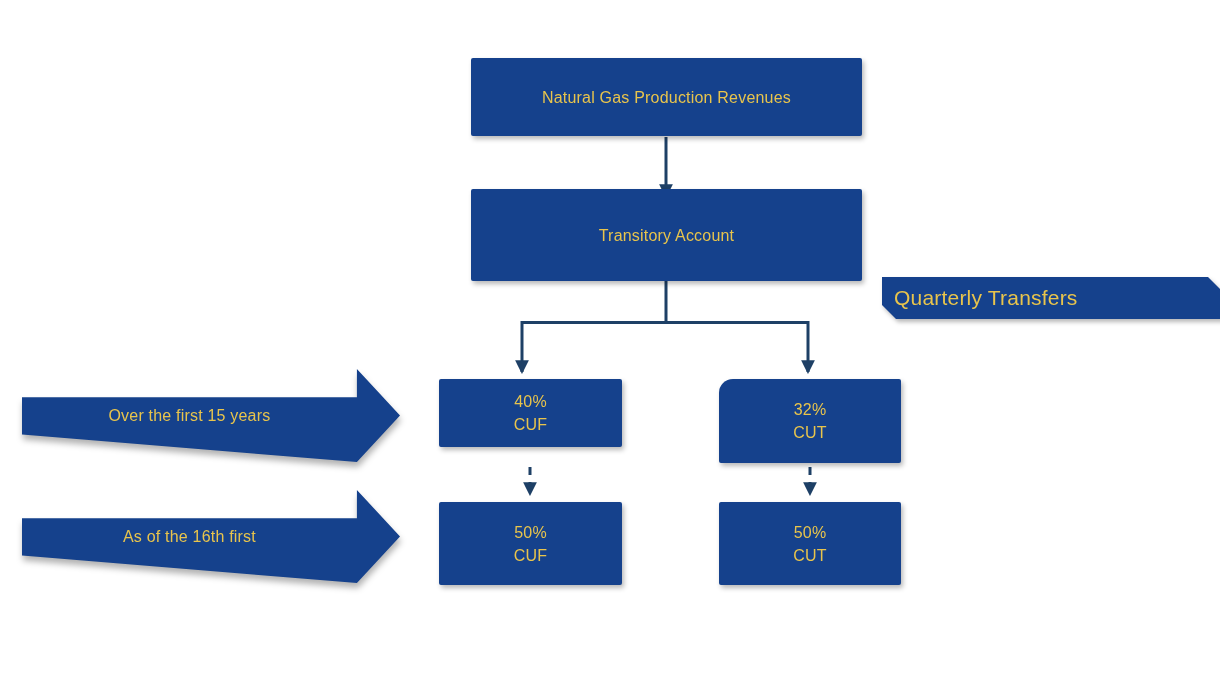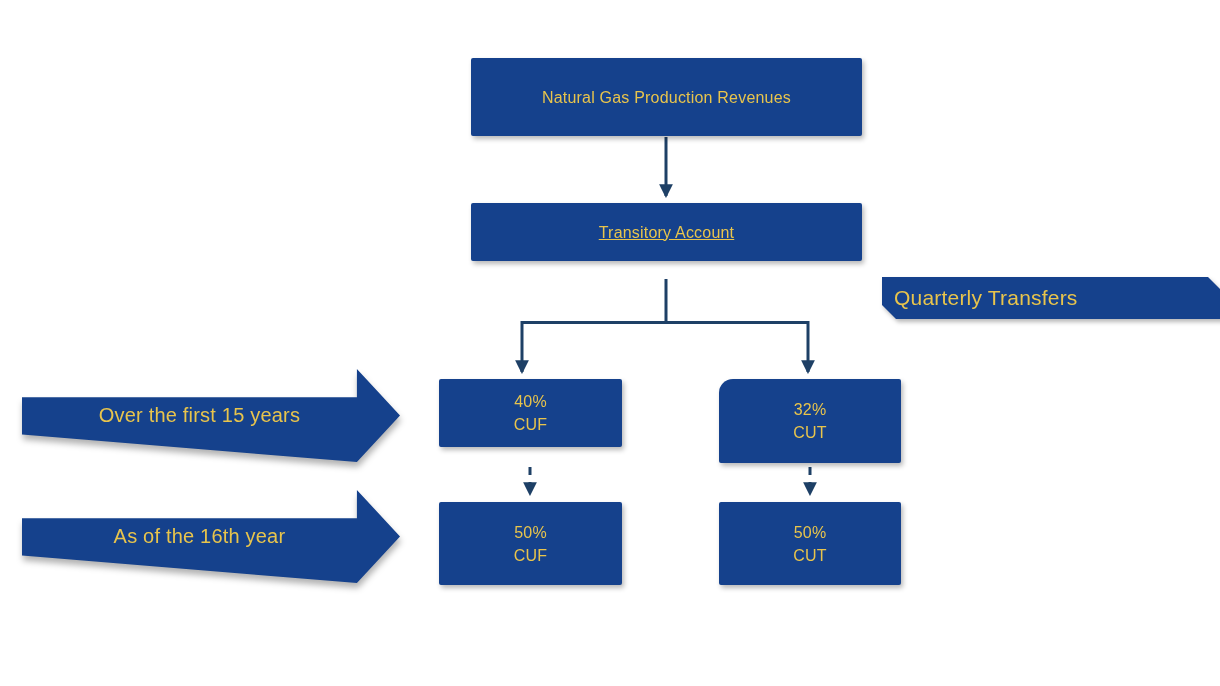--- a/index.html
+++ b/index.html
@@ -15,21 +15,21 @@
     overflow:hidden;
   }
   .conn-layer{position:absolute;left:0;top:0;pointer-events:none;}
   .nbox{
     position:absolute;background:var(--blue);color:var(--gold);
     display:flex;flex-direction:column;align-items:center;justify-content:center;
     text-align:center;font-size:16px;line-height:23px;letter-spacing:.2px;
     box-shadow:2px 3px 5px rgba(0,0,0,.28);border-radius:2px;
   }
   .box-root{left:471px;top:58px;width:391px;height:78px;}
-  .box-transitory{left:471px;top:203px;width:391px;height:58px;text-decoration:underline;}
+  .box-transitory{left:471px;top:189px;width:391px;height:92px;}
   .box-40cuf{left:439px;top:379px;width:183px;height:68px;}
   .box-60cut{left:719px;top:379px;width:182px;height:84px;border-top-left-radius:14px;}
   .box-50cuf{left:439px;top:502px;width:183px;height:83px;}
   .box-50cut{left:719px;top:502px;width:182px;height:83px;}
 
   .ribbon-wrap{
     position:absolute;left:882px;top:277px;width:331px;height:42px;
     filter:drop-shadow(2px 3px 2px rgba(0,0,0,.28));
   }
   .ribbon{
@@ -43,23 +43,23 @@
     position:absolute;width:378px;height:93px;
     filter:drop-shadow(1px 5px 3px rgba(0,0,0,.3));
   }
   .parrow-wrap.first{left:22px;top:369px;}
   .parrow-wrap.second{left:22px;top:490px;}
   .parrow{
     position:absolute;inset:0;background:var(--blue);
     clip-path:polygon(0 30.5%, 88.6% 30.5%, 88.6% 0, 100% 50%, 88.6% 100%, 0 70.5%);
   }
   .parrow-label{
-    position:absolute;left:10px;top:30.5%;height:40%;width:88.6%;
+    position:absolute;left:0;top:30.5%;height:40%;width:88.6%;
     display:flex;align-items:center;justify-content:center;
-    color:var(--gold);font-size:20px;letter-spacing:.2px;
+    color:var(--gold);font-size:16px;letter-spacing:.2px;
   }
 </style>
 </head>
 <body>
 
 <div class="canvas">
 
   <svg class="conn-layer" width="1220" height="686" viewBox="0 0 1220 686">
     <defs>
       <marker id="ah" viewBox="0 0 10 10" refX="8.5" refY="5" markerWidth="4.6" markerHeight="4.6" orient="auto-start-reverse">
@@ -108,16 +108,16 @@
     </div>
   </div>
 
   <div class="parrow-wrap first">
     <div class="parrow"></div>
     <div class="parrow-label">Over the first 15 years</div>
   </div>
 
   <div class="parrow-wrap second">
     <div class="parrow"></div>
-    <div class="parrow-label">As of the 16th year</div>
+    <div class="parrow-label">As of the 16th first</div>
   </div>
 
 </div>
 
 </body></html>

